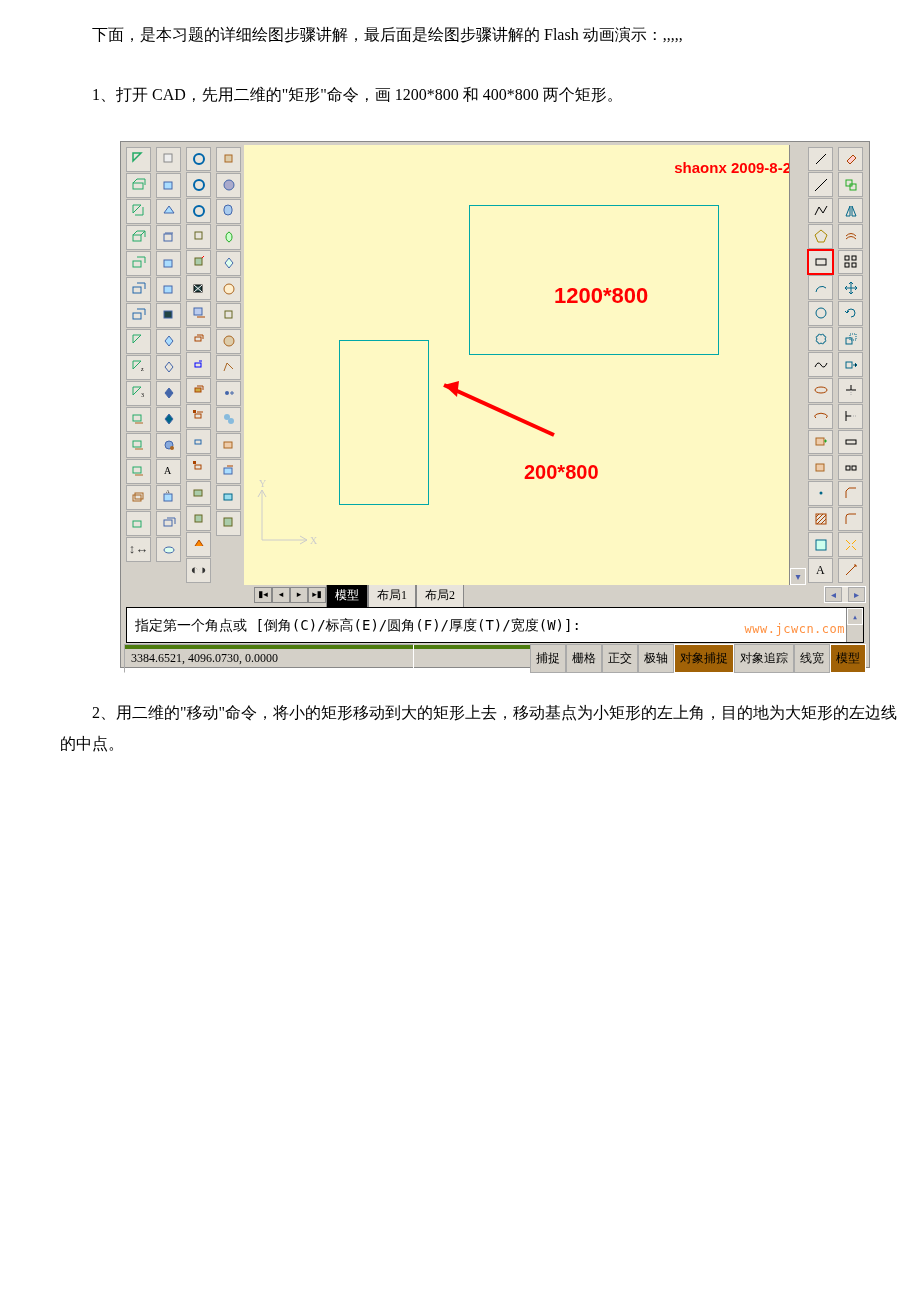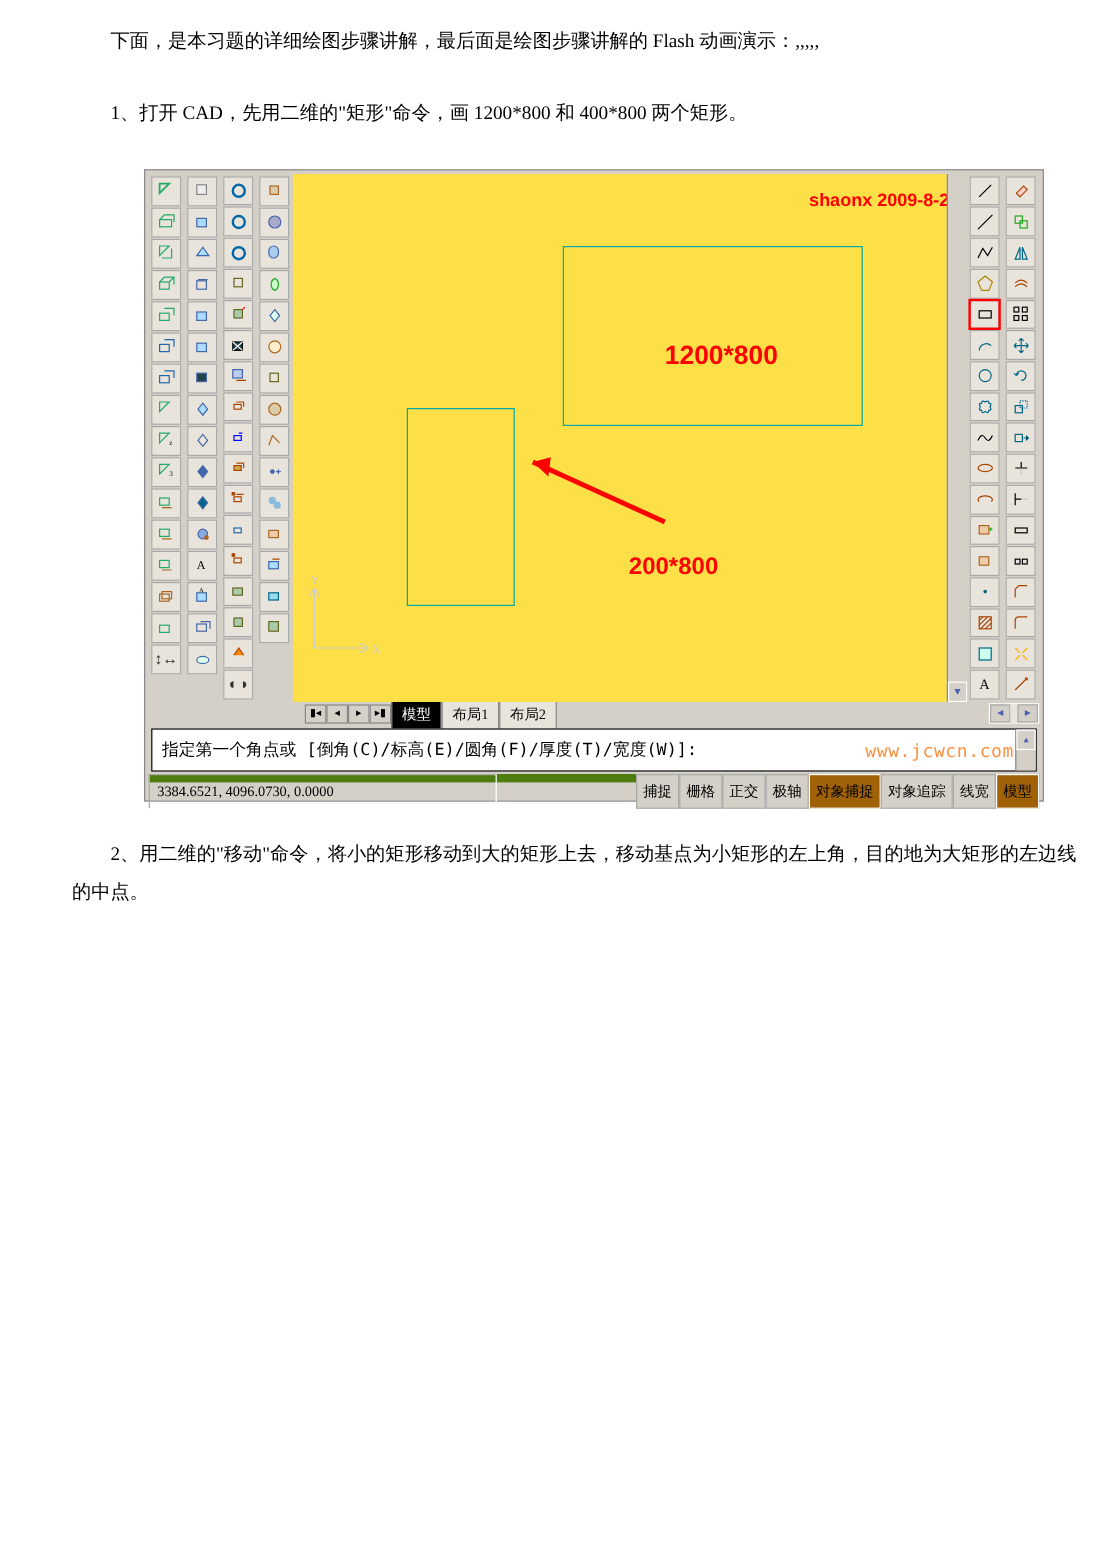--- a/index.html
+++ b/index.html
@@ -50,21 +50,21 @@
     color: #333;
     cursor: pointer;
   }
   .tool-btn svg { width: 16px; height: 16px; }
   .tool-btn.highlighted {
     outline: 2px solid red;
     outline-offset: -1px;
   }
   .canvas-area {
     flex: 1;
-    background: #fde047;
+    background: #fef9c3;
     position: relative;
     overflow: hidden;
   }
   .rect {
     position: absolute;
     border: 1px solid #00a8a8;
   }
   .rect-big {
     left: 225px; top: 60px;
     width: 250px; height: 150px;
@@ -185,31 +185,31 @@
     border: 1px solid #fff;
     font-size: 10px;
     display: flex;
     align-items: center;
     justify-content: center;
     color: #4a5fb0;
   }
   .cmd-site {
     position: absolute;
     right: 18px; bottom: 2px;
-    font-size: 15px;
+    font-size: 12px;
     color: #ff9040;
     letter-spacing: 0.5px;
   }
   .status-bar {
     display: flex;
     align-items: center;
     background: #d4d0c8;
     height: 22px;
     font-size: 12px;
-    border-top: 7px solid #4d7c0f;
+    border-top: 4px solid #4d7c0f;
   }
   .coords {
     padding: 2px 6px;
     border: 1px inset #fff;
     width: 290px;
   }
   .status-btn {
     padding: 2px 5px;
     border: 1px solid #aaa;
     background: #d4d0c8;

